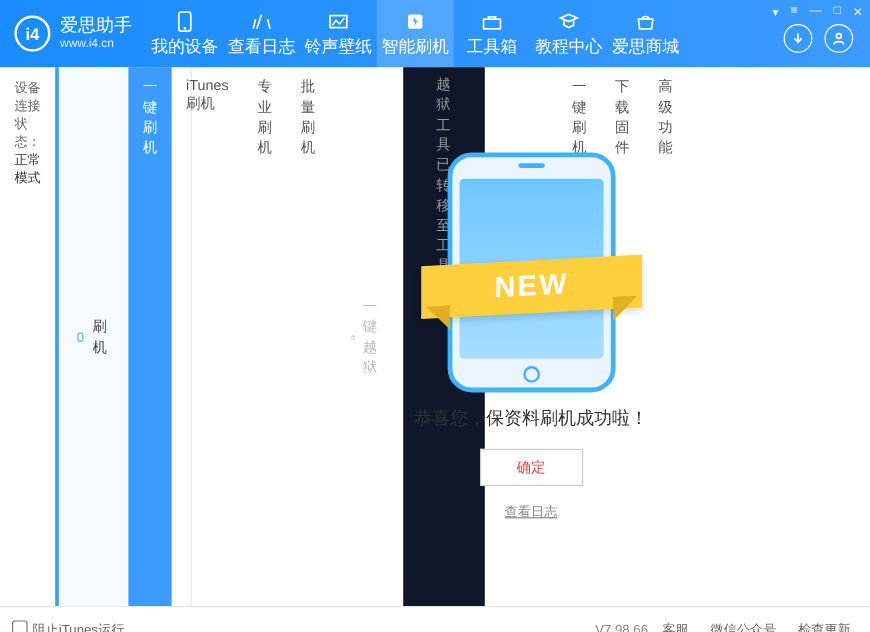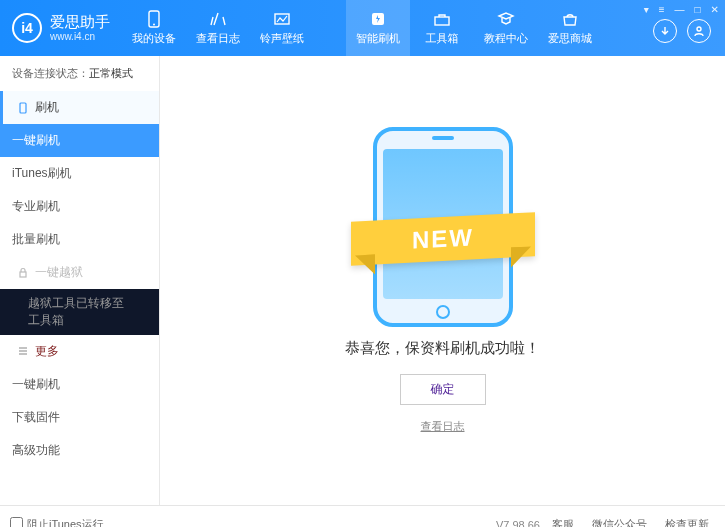--- a/index.html
+++ b/index.html
@@ -6,31 +6,31 @@
 body { width: 725px; height: 527px; overflow: hidden; background: #fff; font-size: 12px; }
 
 .titlebar { background: linear-gradient(90deg, #1a8cff 0%, #3b9bff 100%); height: 56px; display: flex; align-items: stretch; color: #fff; }
 .logo-block { display: flex; align-items: center; padding: 0 12px; }
 .logo-circle { width: 30px; height: 30px; border: 2px solid #fff; border-radius: 50%; display: flex; align-items: center; justify-content: center; font-weight: bold; font-size: 14px; margin-right: 8px; }
 .logo-text { display: flex; flex-direction: column; line-height: 1.2; }
 .logo-title { font-size: 15px; font-weight: 500; }
 .logo-sub { font-size: 10px; opacity: 0.85; }
 
 .topnav { display: flex; flex: 1; }
-.topnav-item { flex: none; width: 64px; display: flex; flex-direction: column; align-items: center; justify-content: center; cursor: pointer; font-size: 11px; gap: 3px; }
-.topnav-item.active { background: rgba(255,255,255,0.18); margin-left: 32px; }
+.topnav-item { flex: none; width: 64px; display: flex; flex-direction: column; align-items: center; justify-content: center; cursor: pointer; font-size: 14px; gap: 3px; }
+.topnav-item.active { background: rgba(255,255,255,0.18); }
 .topnav-icon { width: 20px; height: 18px; display: flex; align-items: center; justify-content: center; }
 
 .win-controls { display: flex; align-items: flex-start; padding: 4px 6px; gap: 10px; font-size: 10px; color: #e6f2ff; }
 .win-controls span { cursor: pointer; }
 .right-circles { display: flex; align-items: center; gap: 10px; padding-right: 14px; }
 .circle-btn { width: 24px; height: 24px; border: 1.5px solid #fff; border-radius: 50%; display: flex; align-items: center; justify-content: center; cursor: pointer; }
 
 .main { display: flex; height: 449px; }
-.sidebar { width: 160px; border-right: 1px solid #e8e8e8; display: flex; flex-direction: column; }
+.sidebar { width: 160px; border-right: 1px solid #e8e8e8; display: flex; flex-direction: row; }
 .conn-status { padding: 10px 12px; font-size: 11px; color: #666; }
 .conn-status b { color: #333; font-weight: 500; }
 .side-section-head { display: flex; align-items: center; padding: 8px 14px; font-size: 12px; color: #444; border-left: 3px solid #3b9bff; background: #f6fbff; gap: 6px; }
 .side-section-head.muted { border-left: 3px solid transparent; background: transparent; color: #bbb; }
 .side-item { padding: 8px 12px; font-size: 12px; color: #555; cursor: pointer; }
 .side-item.active { background: #3b9bff; color: #fff; }
 .side-item.disabled { color: #999; background: #0f172a; line-height: 1.4; padding: 6px 28px; }
 .side-spacer { flex: 1; }
 
 .check-row { padding: 8px 10px; border: 2px solid #f05050; margin: 4px 2px; display: flex; gap: 12px; align-items: center; font-size: 11px; color: #555; }
@@ -44,21 +44,21 @@
 .phone-case { position: absolute; inset: 0; border: 4px solid #3fb2ff; border-radius: 20px; background: #eaf5ff; }
 .phone-screen { position: absolute; top: 22px; left: 10px; right: 10px; bottom: 28px; background: linear-gradient(180deg, #6fc7ff, #a6ddff); border-radius: 4px; }
 .phone-btn { position: absolute; bottom: 8px; left: 50%; transform: translateX(-50%); width: 14px; height: 14px; border: 2px solid #3fb2ff; border-radius: 50%; }
 .phone-speaker { position: absolute; top: 9px; left: 50%; transform: translateX(-50%); width: 22px; height: 4px; background: #3fb2ff; border-radius: 2px; }
 .ribbon { position: absolute; top: 90px; left: -22px; right: -22px; height: 44px; background: #ffcf3d; transform: skewY(-3deg); display: flex; align-items: center; justify-content: center; font-weight: 800; font-size: 24px; color: #fff; letter-spacing: 2px; box-shadow: 0 3px 6px rgba(0,0,0,0.15); }
 .ribbon::before, .ribbon::after { content: ""; position: absolute; width: 0; height: 0; border: 10px solid #e0b020; bottom: -10px; }
 .ribbon::before { left: 4px; border-left-color: transparent; border-bottom-color: transparent; }
 .ribbon::after { right: 4px; border-right-color: transparent; border-bottom-color: transparent; }
 
 .success-msg { font-size: 15px; color: #333; margin-bottom: 16px; }
-.ok-btn { background: #fff; border: 1px solid #ccc; padding: 6px 30px; font-size: 12px; color: #4c1d95; cursor: pointer; margin-bottom: 14px; }
+.ok-btn { background: #fff; border: 1px solid #ccc; padding: 6px 30px; font-size: 12px; color: #ef4444; cursor: pointer; margin-bottom: 14px; }
 .log-link { font-size: 11px; color: #888; text-decoration: underline; cursor: pointer; }
 
 .statusbar { height: 38px; border-top: 1px solid #e5e5e5; display: flex; align-items: center; font-size: 11px; color: #666; padding: 4px 10px; gap: 6px; }
 .statusbar .spacer { flex: 1; }
 .stat-link { cursor: pointer; padding: 0 6px; }
 .ver { color: #888; }
 </style>
 </head>
 <body>
 

